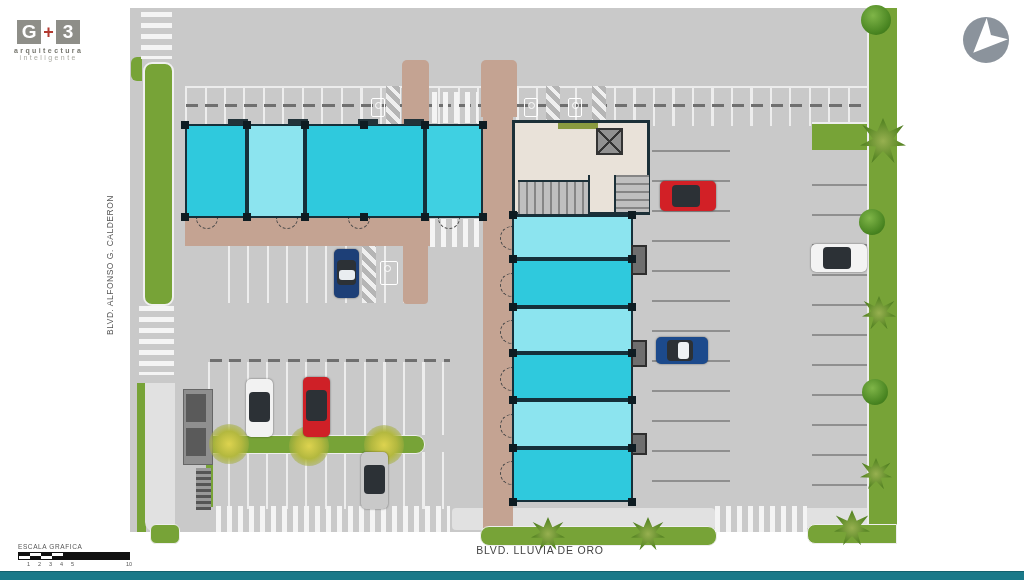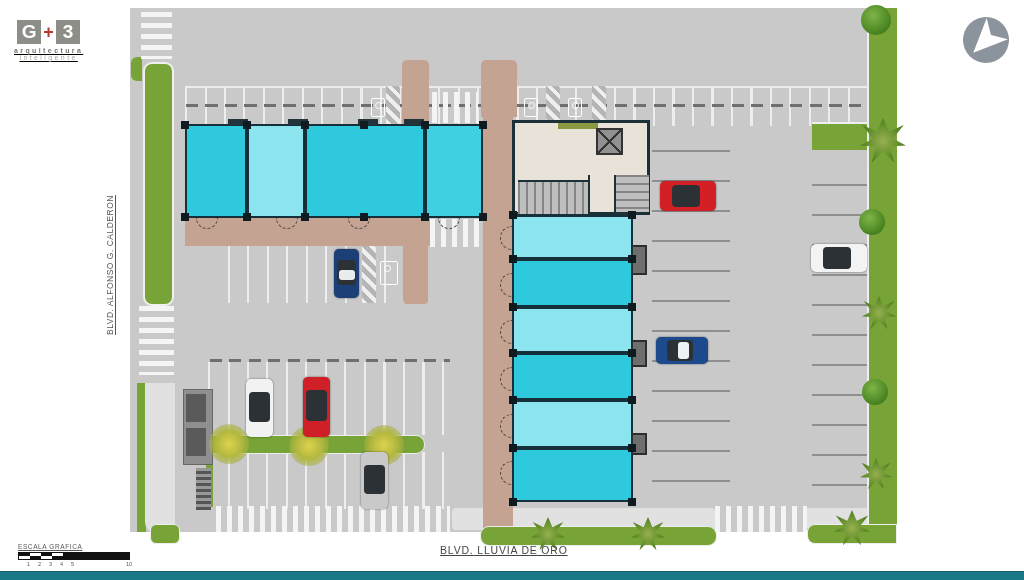--- a/index.html
+++ b/index.html
@@ -1,18 +1,18 @@
 <!DOCTYPE html>
 <html><head>
 <meta charset="utf-8">
 <style>
   html,body{margin:0;padding:0;background:#fff;}
   #canvas{position:relative;width:1024px;height:580px;background:#fff;overflow:hidden;
           font-family:"Liberation Sans",sans-serif;}
-  .abs{position:absolute;text-decoration:underline;}
+  .abs{position:absolute;}
   
   .asphalt{background:#c9c9c9;}
   .grass{background:#77a337;}
   .sidewalk{background:#e1e1e1;}
   .tan{background:#c4a392;}
   
   .cwv{background-image:repeating-linear-gradient(to right,#f4f4f4 0 5px,rgba(0,0,0,0) 5px 11px);z-index:6;}
   .cwh{background-image:repeating-linear-gradient(to bottom,#f4f4f4 0 5px,rgba(0,0,0,0) 5px 11px);z-index:6;}
   .stv{background-image:repeating-linear-gradient(to right,#ededed 0 2px,rgba(0,0,0,0) 2px 19.5px);z-index:4;}
   .sth{background-image:repeating-linear-gradient(to bottom,#8f8f8f 0 2px,rgba(0,0,0,0) 2px 30px);z-index:4;}
@@ -49,21 +49,21 @@
   .hc::after{content:"";position:absolute;left:3px;top:3px;width:5px;height:5px;border:1px solid #fff;border-radius:50%;}
   .hc.big{width:16px;height:22px;}
   
   .logo-block{display:inline-block;width:24px;height:24px;line-height:24px;text-align:center;
               background:#8e8e88;color:#fff;font-weight:bold;font-size:19px;}
   .logo-plus{display:inline-block;width:15px;text-align:center;color:#b23a30;font-weight:bold;font-size:18px;vertical-align:top;line-height:24px;}
   .tag1{font-size:7px;letter-spacing:2.4px;color:#75756d;font-weight:bold;margin-top:3px;}
   .tag2{font-size:7px;letter-spacing:2.4px;color:#aaaaa2;}
   .street-v{writing-mode:vertical-rl;transform:rotate(180deg);font-size:8.5px;color:#555;
             letter-spacing:.5px;text-align:center;z-index:40;}
-  .street-b{font-size:10.5px;color:#454545;letter-spacing:.8px;z-index:40;}
+  .street-b{font-size:10.5px;color:#454545;letter-spacing:.8px;text-align:center;z-index:40;}
   .note{font-size:7.3px;color:#9b9b9b;white-space:nowrap;text-align:right;z-index:50;}
   .scale-label{font-size:6.5px;color:#555;letter-spacing:.6px;z-index:50;}
   .scale-row{position:absolute;height:3px;left:0;right:0;}
   .tick{position:absolute;font-size:5.5px;color:#555;top:0;}
   .tealbar{background:#1a7989;border-top:1px solid #14616e;z-index:50;}
 </style>
 </head>
 <body>
 
 <div id="canvas">

